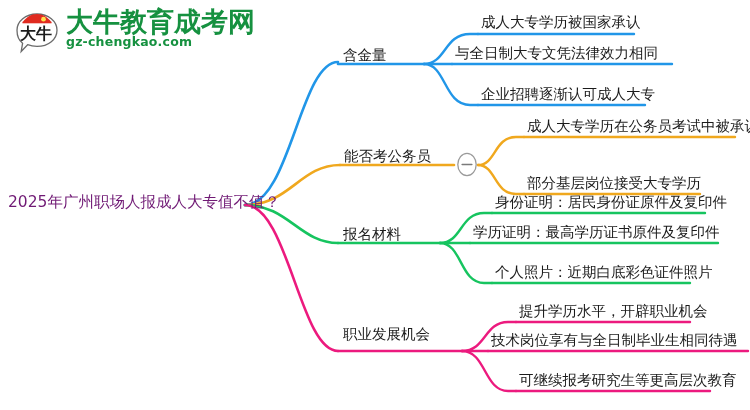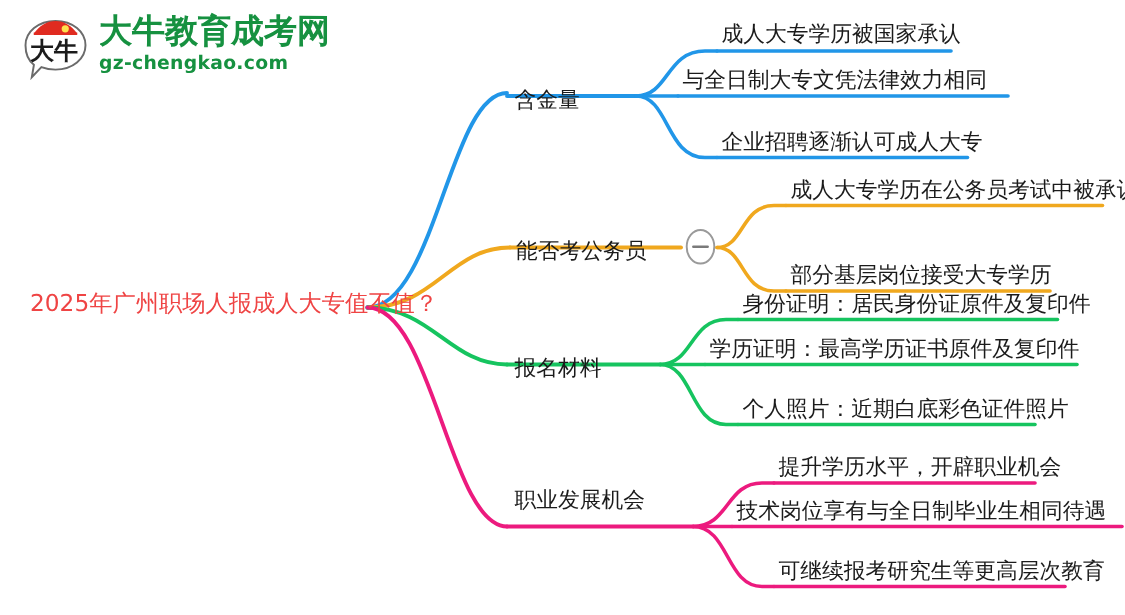--- a/index.html
+++ b/index.html
@@ -47,54 +47,53 @@
     width: 46px;
     height: 42px;
   }
   .logo-text {
     position: absolute;
     left: 52px;
     top: 0px;
     width: 160px;
   }
   .logo-cn {
-    font-size: 22px;
+    font-size: 27px;
     font-weight: bold;
     color: #169140;
     letter-spacing: 0px;
     line-height: 24px;
     white-space: nowrap;
   }
   .logo-en {
     font-size: 12.5px;
     font-weight: bold;
     color: #169140;
     line-height: 16px;
     letter-spacing: 0.2px;
     white-space: nowrap;
   }
 
   
   .root-label {
     position: absolute;
-    left: 20px;
+    left: 8px;
     top: 192px;
     font-size: 15.5px;
-    color: #ef4444;
+    color: #701a75;
     white-space: nowrap;
     letter-spacing: 0px;
   }
 
   
   .branch-label {
     position: absolute;
     font-size: 14.5px;
     color: #1b1b1b;
     white-space: nowrap;
-    margin-top: 11px;
   }
 
   
   .leaf-label {
     position: absolute;
     font-size: 14.5px;
     color: #1b1b1b;
     white-space: nowrap;
   }
 
@@ -182,18 +181,18 @@
   </svg>
 
   <div class="leaf-label" style="left:527px; top:117px;">成人大专学历在公务员考试中被承认</div>
   <div class="leaf-label" style="left:527px; top:174px;">部分基层岗位接受大专学历</div>
 
   <div class="branch-label" style="left:343px; top:225px;">报名材料</div>
   <div class="leaf-label" style="left:495px; top:193px;">身份证明：居民身份证原件及复印件</div>
   <div class="leaf-label" style="left:473px; top:223px;">学历证明：最高学历证书原件及复印件</div>
   <div class="leaf-label" style="left:495px; top:263px;">个人照片：近期白底彩色证件照片</div>
 
-  <div class="branch-label" style="left:343px; top:313px;">职业发展机会</div>
+  <div class="branch-label" style="left:343px; top:325px;">职业发展机会</div>
   <div class="leaf-label" style="left:519px; top:302px;">提升学历水平，开辟职业机会</div>
   <div class="leaf-label" style="left:519px; top:371px;">可继续报考研究生等更高层次教育</div>
   <div class="leaf-label" style="left:491px; top:331px;">技术岗位享有与全日制毕业生相同待遇</div>
 
 </div>
 
 </body></html>

